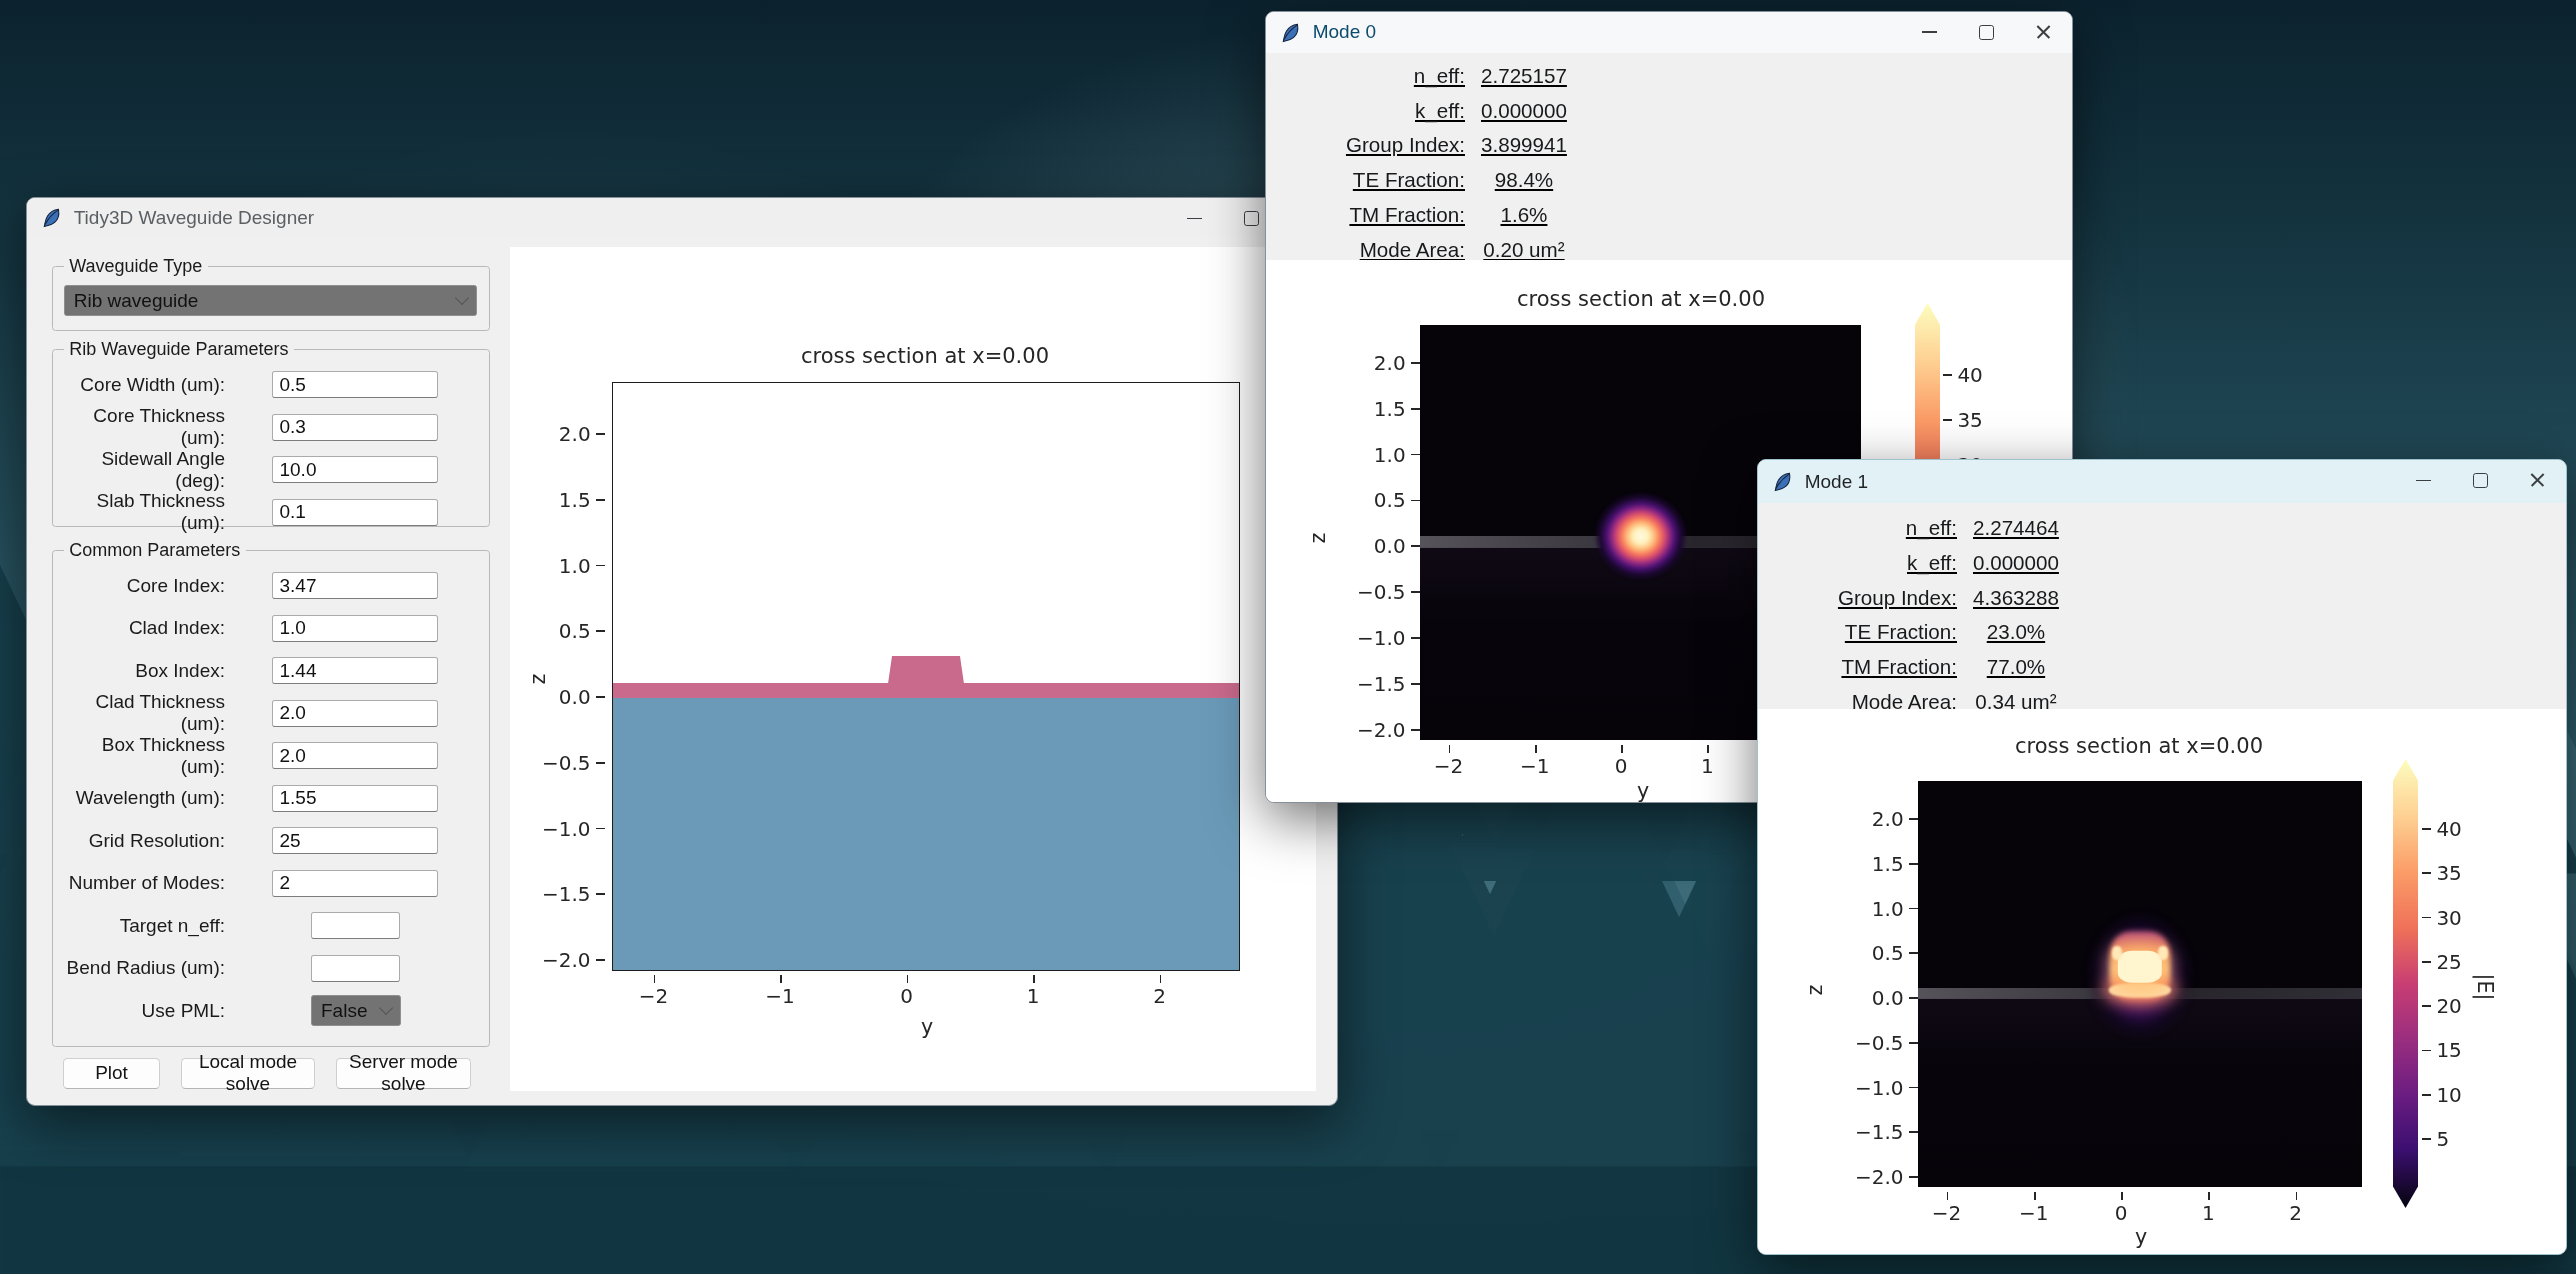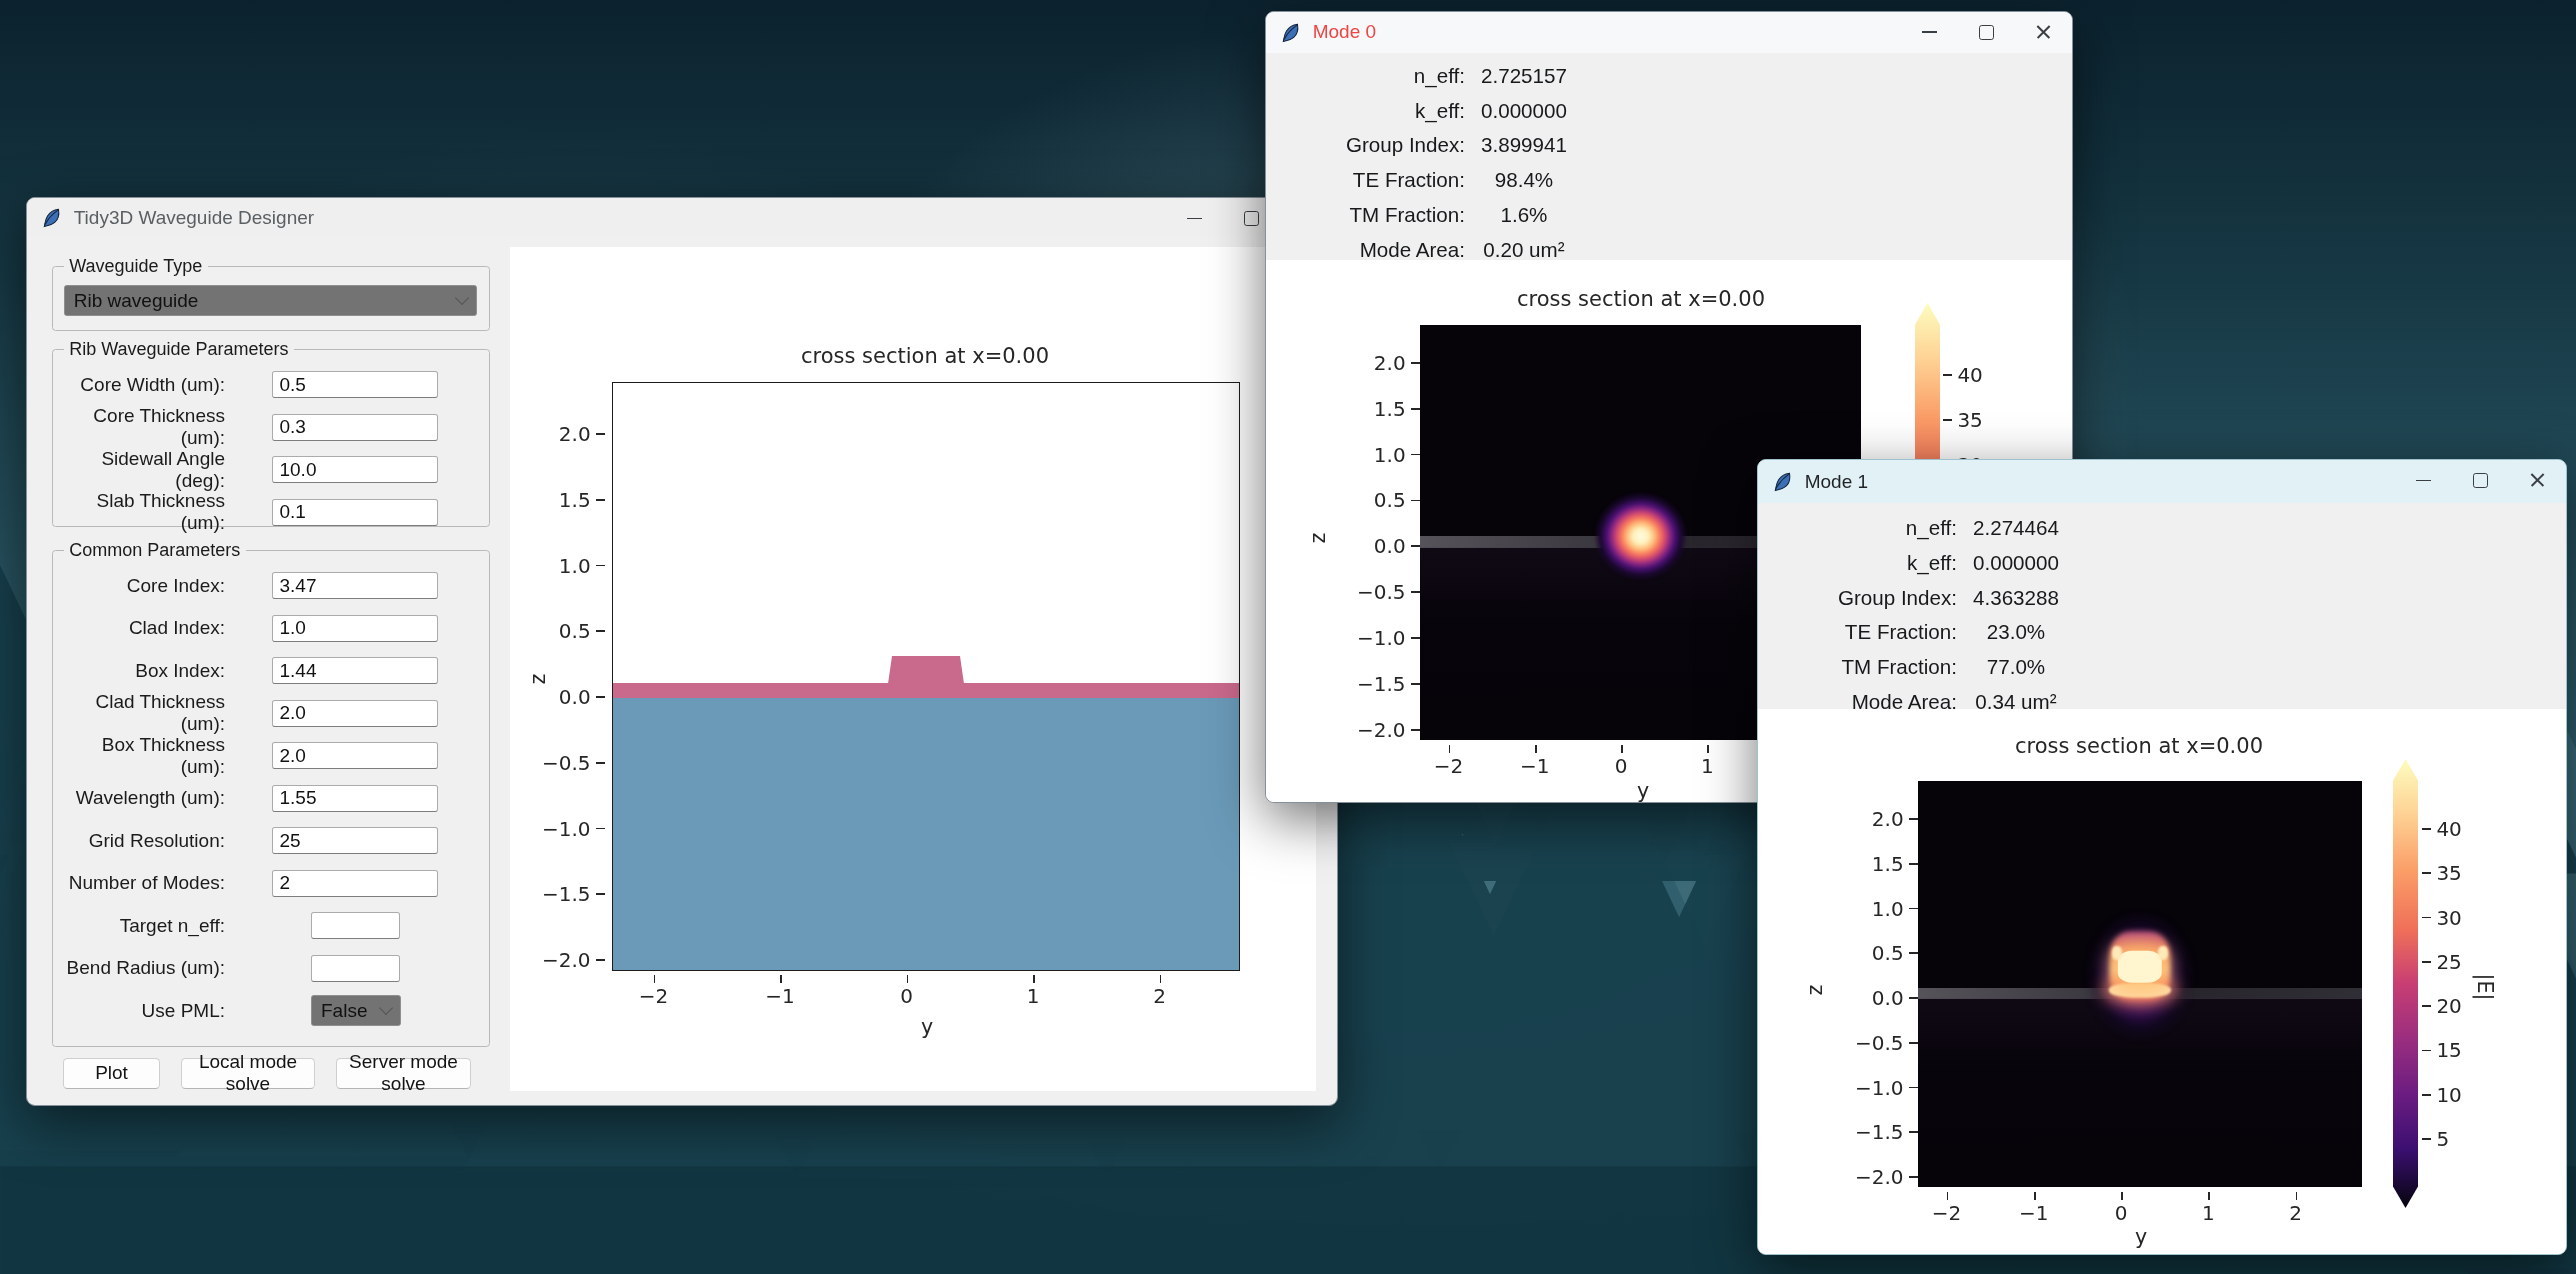--- a/index.html
+++ b/index.html
@@ -11,21 +11,21 @@
       radial-gradient(808px 718px at 574px 628px, rgba(150,190,200,.15), transparent 70%),
       radial-gradient(1256px 449px at 55% 78%, rgba(200,225,228,.18), transparent 70%),
       linear-gradient(180deg,#0b222e 0%,#163844 22%,#27525f 45%,#2e5d6b 58%,#1c4350 78%,#102b36 100%);}
   .forest{position:absolute;left:0;top:0;width:2576px;height:1274px;}
 
   
   .win{position:absolute;background:#f0f0f0;border-radius:9px;overflow:hidden;
        border:0.9px solid #86909a;box-shadow:0 16px 54px rgba(0,0,0,.55);}
   .titlebar{position:absolute;left:0;top:0;right:0;height:41px;display:flex;align-items:center;padding-left:14.4px;}
   .titlebar .wicon{width:21.5px;height:21.5px;flex:0 0 auto;}
-  .titlebar .wtitle{margin-left:10.8px;font-size:19px;color:#ef4444;}
+  .titlebar .wtitle{margin-left:10.8px;font-size:19px;color:#0c4a6e;}
   .tb-controls{position:absolute;right:0;top:0;height:41px;display:flex;}
   .tbtn{width:57px;height:41px;display:flex;align-items:center;justify-content:center;}
   .glyph-min{width:14.4px;height:1.8px;background:#3a3f44;}
   .glyph-max{width:13.5px;height:13.5px;border:1.5px solid #3a3f44;border-radius:2.7px;}
   .glyph-close{position:relative;width:15.3px;height:15.3px;}
   .glyph-close::before,.glyph-close::after{content:"";position:absolute;left:-0.9px;top:6.3px;width:17px;height:1.6px;background:#3a3f44;}
   .glyph-close::before{transform:rotate(45deg);} .glyph-close::after{transform:rotate(-45deg);}
 
   
   #main-win{left:26px;top:197px;width:1310px;height:907px;}
@@ -85,21 +85,21 @@
   .ctick-rail{position:absolute;display:flex;flex-direction:column;justify-content:space-between;}
   .ctick-rail .tick{position:relative;font-size:20px;line-height:20px;padding-left:14.4px;font-family:"DejaVu Sans",sans-serif;color:#262626;text-align:left;}
   .ctick-rail .tick::before{content:"";position:absolute;left:0;top:50%;margin-top:-0.9px;width:9px;height:1.8px;background:#262626;}
   .clabel{position:absolute;font-size:20.6px;transform:rotate(90deg);}
 
   
   #mode0-win{left:1265px;top:10.8px;width:806px;height:790px;}
   #mode0-win .titlebar{background:#f6f8f9;}
   #mode1-win{left:1757px;top:459px;width:808px;height:794px;border-color:#9fc3ce;}
   #mode1-win .titlebar{background:#e2f1f5;height:43px;}
-  .stats{position:absolute;left:0;top:52px;display:grid;grid-template-columns:199px auto;column-gap:16px;row-gap:10.8px;}
+  .stats{position:absolute;left:0;top:52px;display:grid;grid-template-columns:199px auto;column-gap:16px;row-gap:10.8px;text-decoration:underline;}
   .slabel{font-size:20.6px;color:#17191b;text-align:right;white-space:nowrap;}
   .sval{font-size:20.6px;color:#17191b;text-align:center;white-space:nowrap;}
 </style>
 </head>
 <body>
 
 <div id="desktop">
 
   <svg class="forest" aria-hidden="true" viewBox="0 0 2871 1420" width="2576" height="1274">
     <defs>

